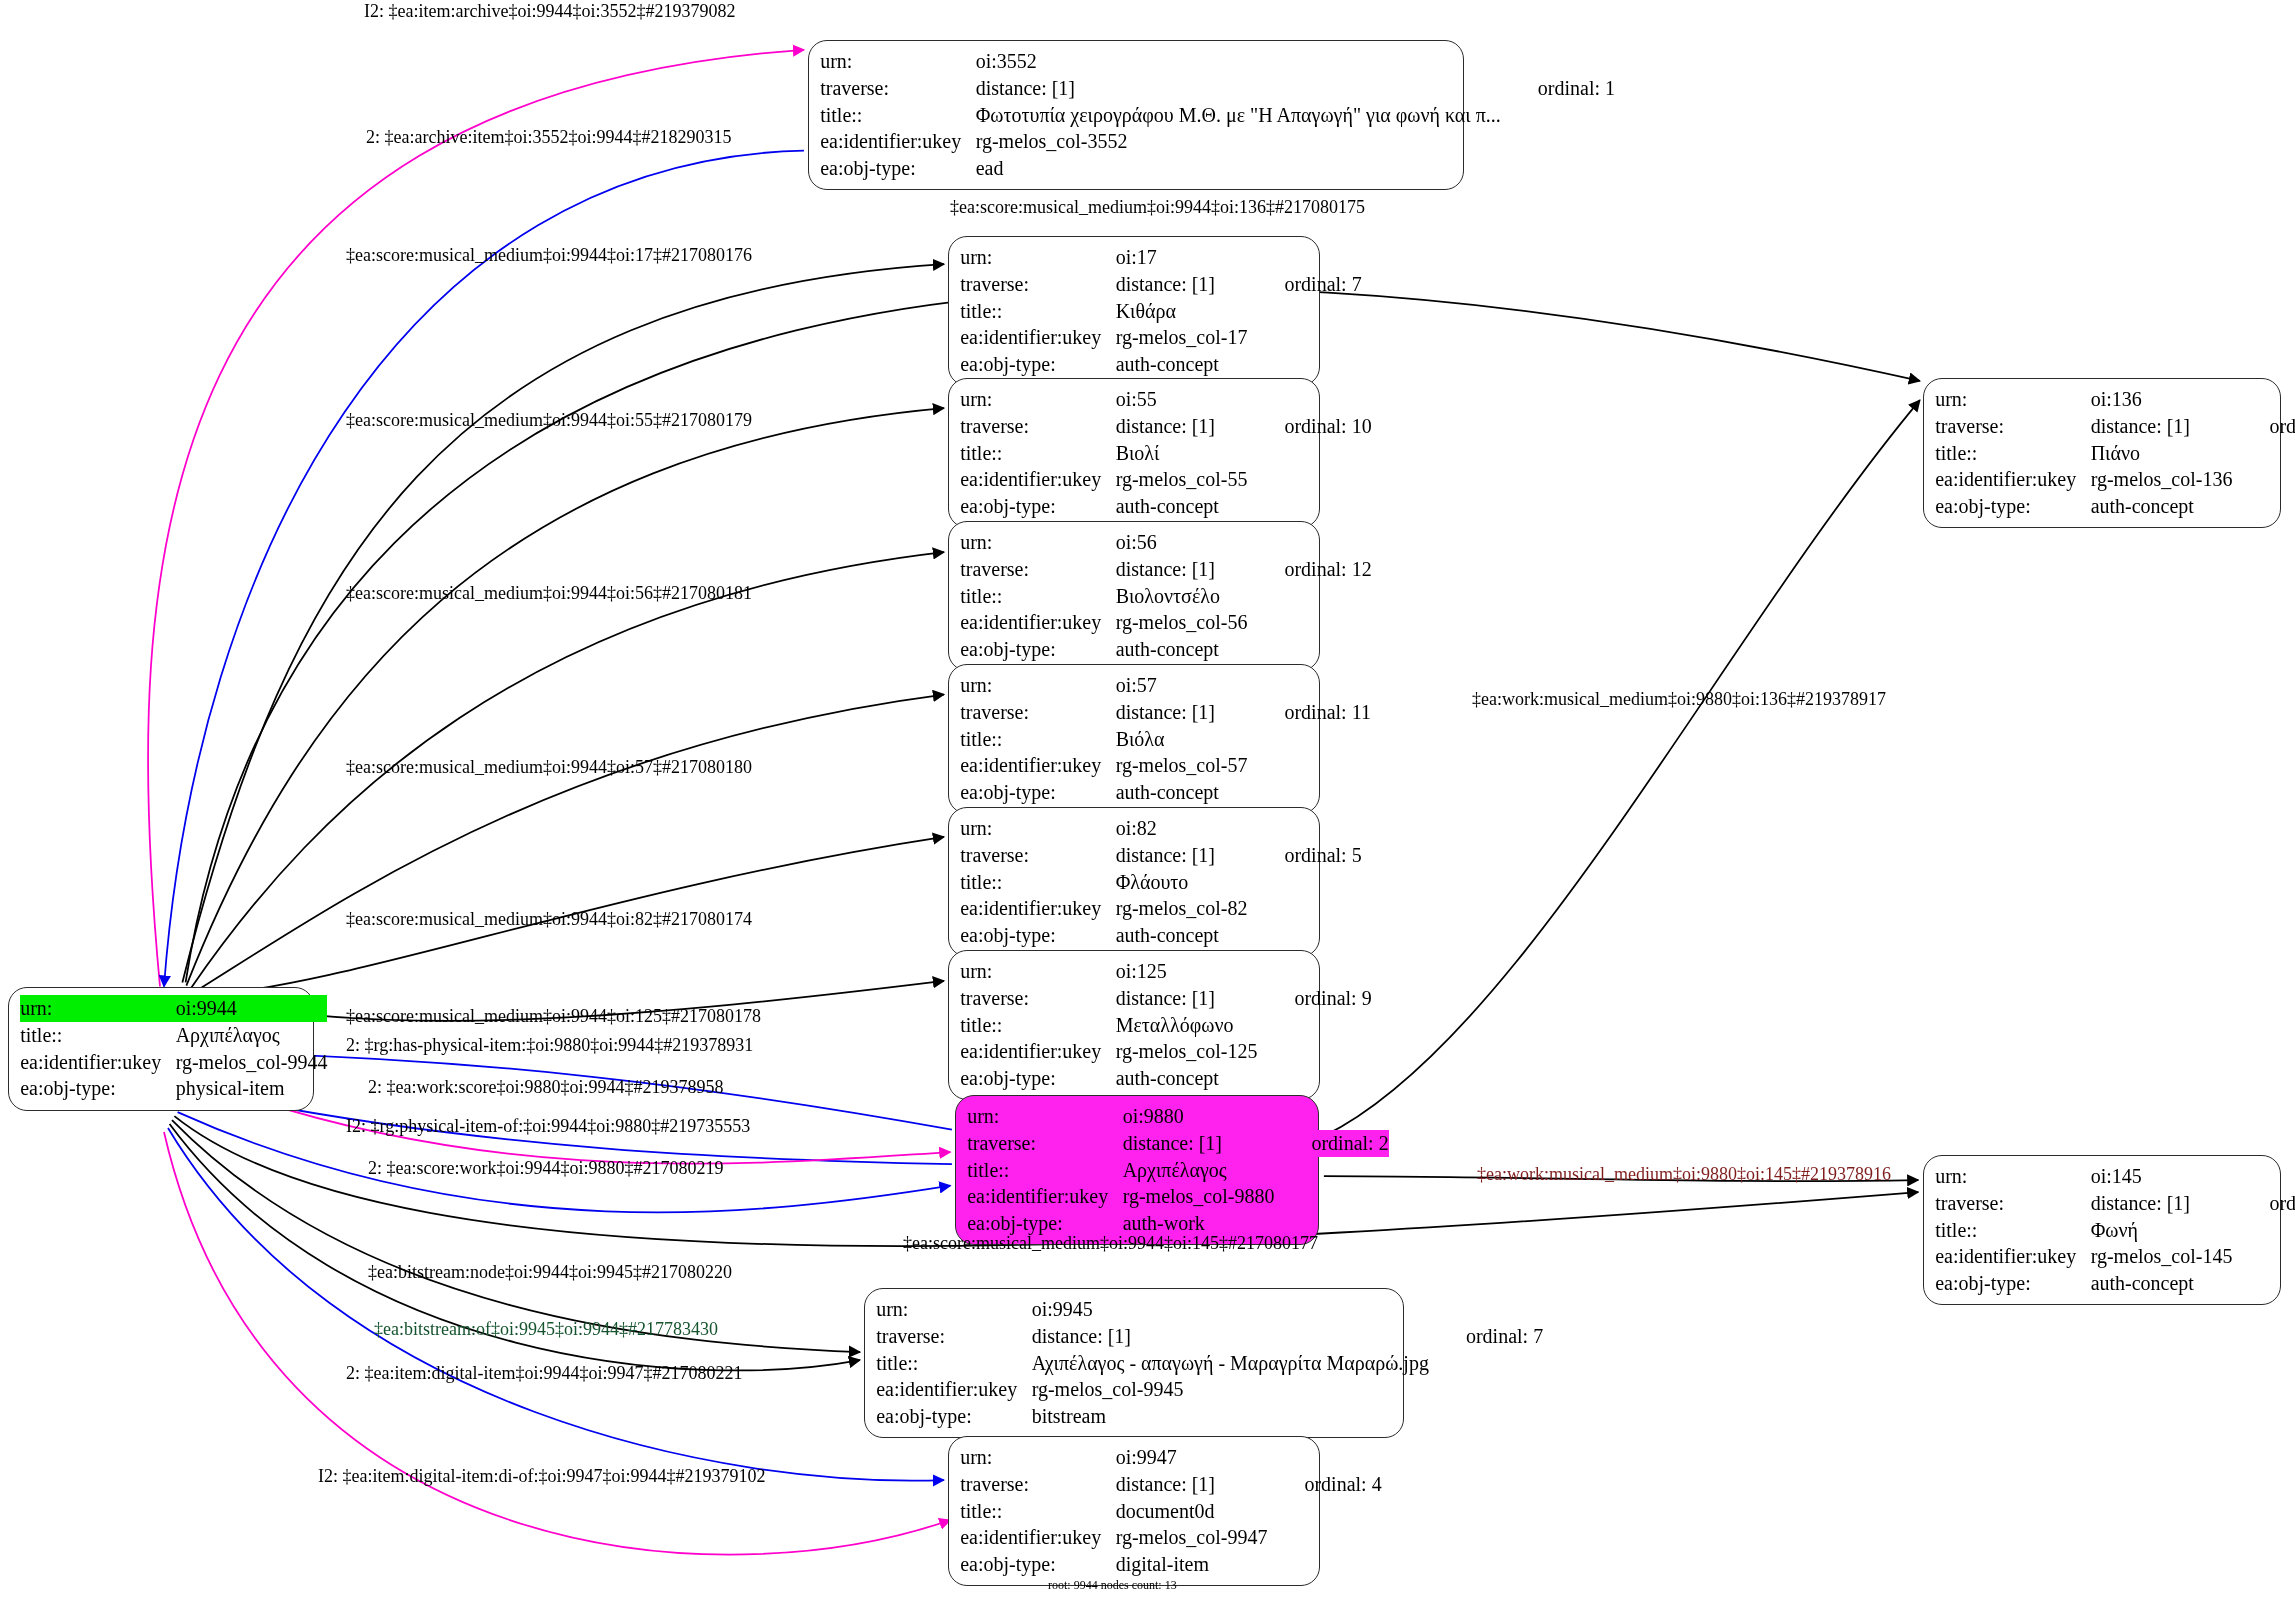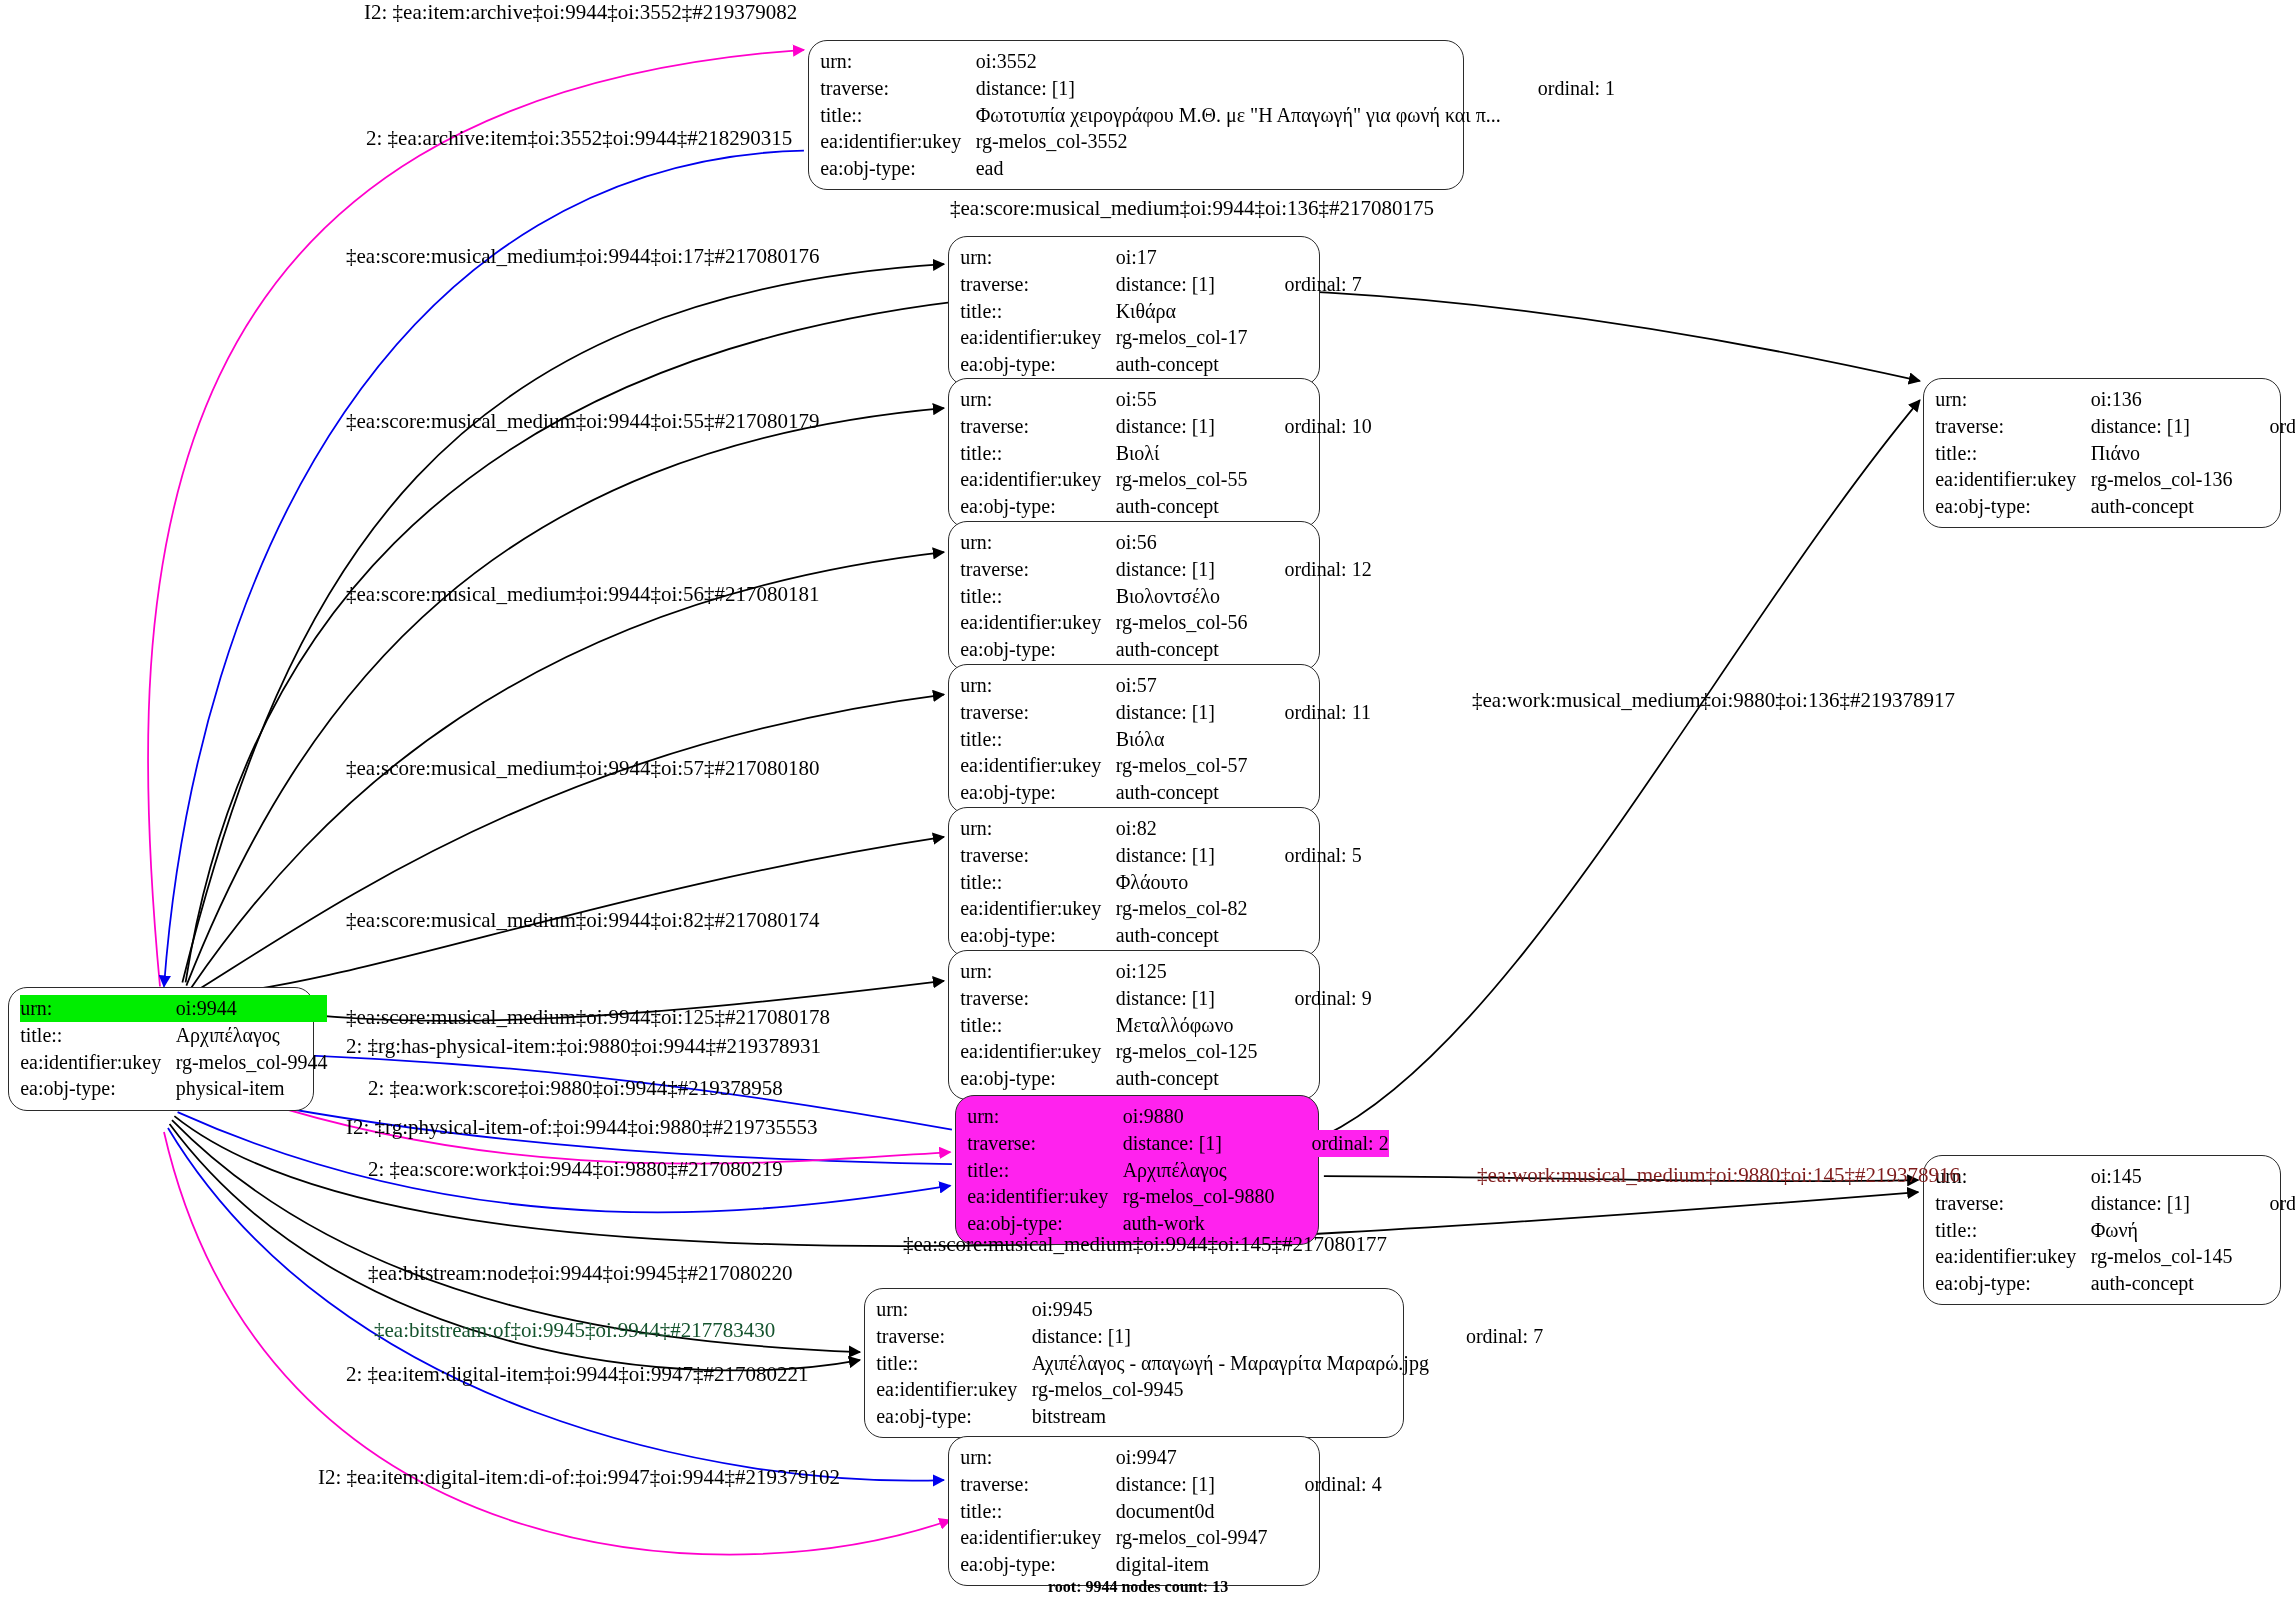--- a/index.html
+++ b/index.html
@@ -9,23 +9,23 @@
   .node{position:absolute;box-sizing:border-box;border:1.6px solid #2b2b2b;
         border-radius:19px;background:#ffffff;padding:7.2px 11.2px;}
   .node table{border-collapse:collapse;}
   .node td{font-size:20px;line-height:1.26;color:#000;white-space:nowrap;
            padding:0.8px 0;vertical-align:top;}
   .k{padding-right:14.4px !important;}
   .v2{padding-left:37px !important;}
   .hl-green td{background:#00ee00;}
   .node.magenta{background:#ff22ee;}
   .node.magenta td{background:#ff22ee;}
-  .elabel{position:absolute;font-size:21px;color:#000;white-space:nowrap;
+  .elabel{position:absolute;font-size:18px;color:#000;white-space:nowrap;
           line-height:1;}
-  .footer{position:absolute;font-size:16px;color:#000;white-space:nowrap;font-weight:bold;}
+  .footer{position:absolute;font-size:12px;color:#000;white-space:nowrap;}
 </style>
 </head>
 <body>
 
 <div id="stage">
 
   <svg id="edges" viewBox="0 0 2869 2011" xmlns="http://www.w3.org/2000/svg">
     <defs>
       <marker id="ah-black" viewBox="0 0 10 10" refX="9" refY="5" markerWidth="7" markerHeight="7" orient="auto-start-reverse">
         <path d="M 0 0 L 10 5 L 0 10 z" fill="#000000"></path>

